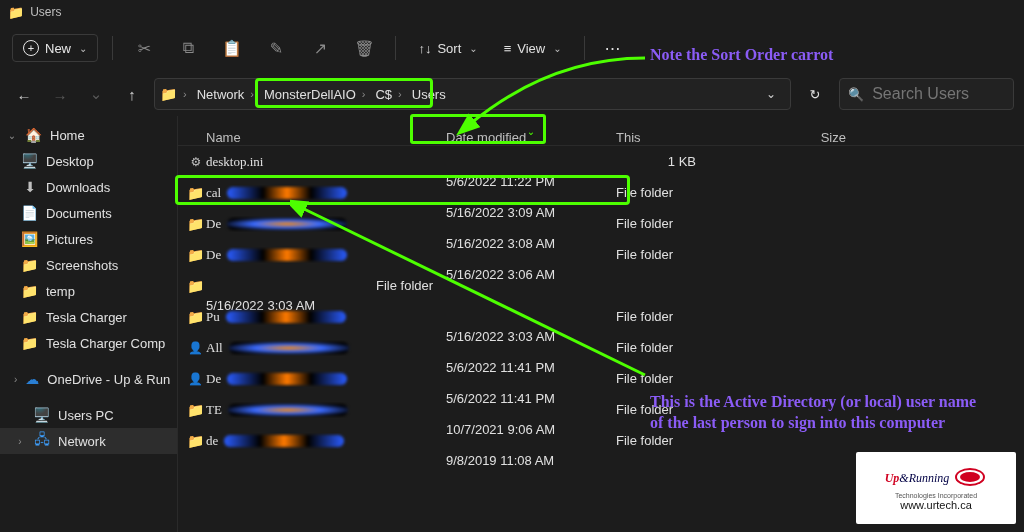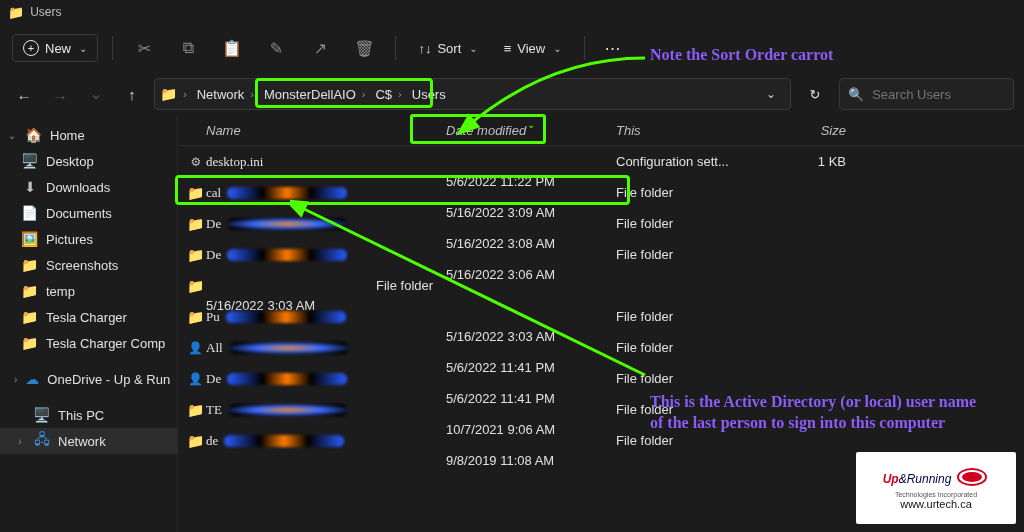--- a/index.html
+++ b/index.html
@@ -66,21 +66,21 @@
     margin-left:auto; color:#cfcfcf; font-size:12px; padding:0 8px;
   }
   .refresh { width:32px; height:32px; display:flex; align-items:center; justify-content:center; color:#e0e0e0; border:1px solid transparent;}
   .searchbox {
     width:175px; height:32px; display:flex; align-items:center;
     border:1px solid #3a3a3a; border-radius:4px; background:#222;
     padding:0 8px; gap:8px; color:#8a8a8a;
   }
   .searchbox input {
     background:transparent; border:none; outline:none; color:#cfcfcf;
-    font-size:13px; width:100%;
+    font-size:16px; width:100%;
   }
 
   .main { display:flex; position:absolute; top:116px; bottom:0; left:0; right:0; }
   .sidebar {
     width:178px; background:#1c1c1c; padding:6px 0; overflow:hidden;
     border-right:1px solid #2a2a2a;
   }
   .sb-item {
     display:flex; align-items:center; gap:8px;
     padding:5px 10px 5px 22px; color:#e0e0e0; white-space:nowrap;
@@ -96,25 +96,24 @@
   .i-download { color:#bfbfbf; }
   .i-doc { color:#bfbfbf; }
   .i-pic { color:#3ea0ff; }
   .i-cloud { color:#2a7fd4; }
   .i-pc { color:#bfbfbf; }
   .i-net { color:#3ea0ff; }
   .i-home { color:#d88a3a; }
 
   .content { flex:1; position:relative; }
   .headerrow {
-    display:flex; align-items:center;
+    display:flex; align-items:flex-end;
     height:30px; padding-left:28px;
     color:#bfbfbf; font-size:13px;
     border-bottom:1px solid #2a2a2a;
-    font-style:italic;
   }
   .col-name { width:240px; }
   .col-date { width:170px; position:relative; }
   .col-type { width:150px; }
   .col-size { width:100px; text-align:right; padding-right:20px;}
   .sort-caret {
     position:absolute; top:-4px; left:50%; transform:translateX(-50%);
     color:#4dff00; font-size:10px;
   }
   .hdr-highlight {
@@ -154,21 +153,21 @@
 
   .logo {
     position:absolute; right:8px; bottom:8px;
     width:160px; height:72px; background:#fff; border-radius:2px;
     display:flex; flex-direction:column; align-items:center; justify-content:center;
     color:#000;
   }
   .logo .t1 { font-size:12px; font-style:italic; }
   .logo .t2 { font-size:7px; color:#555; }
   .logo .t3 { font-size:11px; color:#111;}
-  .logo-row { display:flex; align-items:center; gap:4px;}
+  .logo-row { display:flex; align-items:center; gap:4px;font-family:Liberation Serif, serif;}
   .logo-mouse {
     display:inline-block;
   }
 </style>
 </head>
 <body>
 
 <div class="titlebar">
   <span class="folder-glyph">📁</span>
   <span class="title">Users</span>
@@ -283,21 +282,21 @@
     <div style="height:10px"></div>
     <div class="sb-item level2">
         <span class="exp">›</span>
         <span class="ico i-cloud">☁</span>
         <span>OneDrive - Up &amp; Run</span>
       </div>
     <div style="height:10px"></div>
     <div class="sb-item level2">
         <span class="exp"> </span>
         <span class="ico i-pc">🖥️</span>
-        <span>This PC</span>
+        <span>Users PC</span>
       </div>
     <div class="sb-item level2 selected">
         <span class="exp">›</span>
         <span class="ico i-net">🖧</span>
         <span>Network</span>
       </div>
   </div>
 
   <div class="content">
     <div class="headerrow">
@@ -313,21 +312,20 @@
 
     <div class="rows" id="rows">
         <div class="row">
           <span class="ric">
             <span class="ico i-ini">⚙</span>
           </span>
           <span class="name">
             <span>desktop.ini</span>
           </span>
           <span class="date">5/6/2022 11:22 PM</span>
-          <span class="type">Configuration sett...</span>
           <span class="size">1 KB</span>
         </div>
         <div class="row">
           <span class="ric">
             <span class="ico i-folder">📁</span>
           </span>
           <span class="name">
             <span>cal</span>
             <span class="obscure alt"></span>
           </span>

